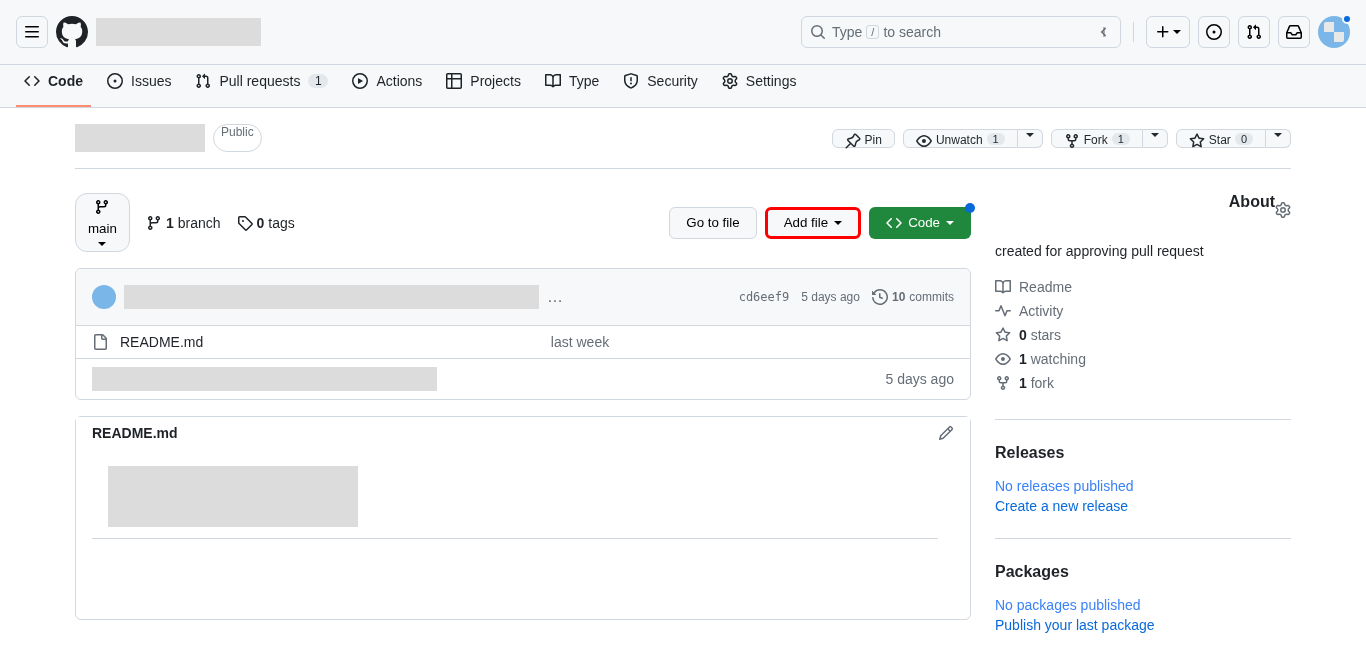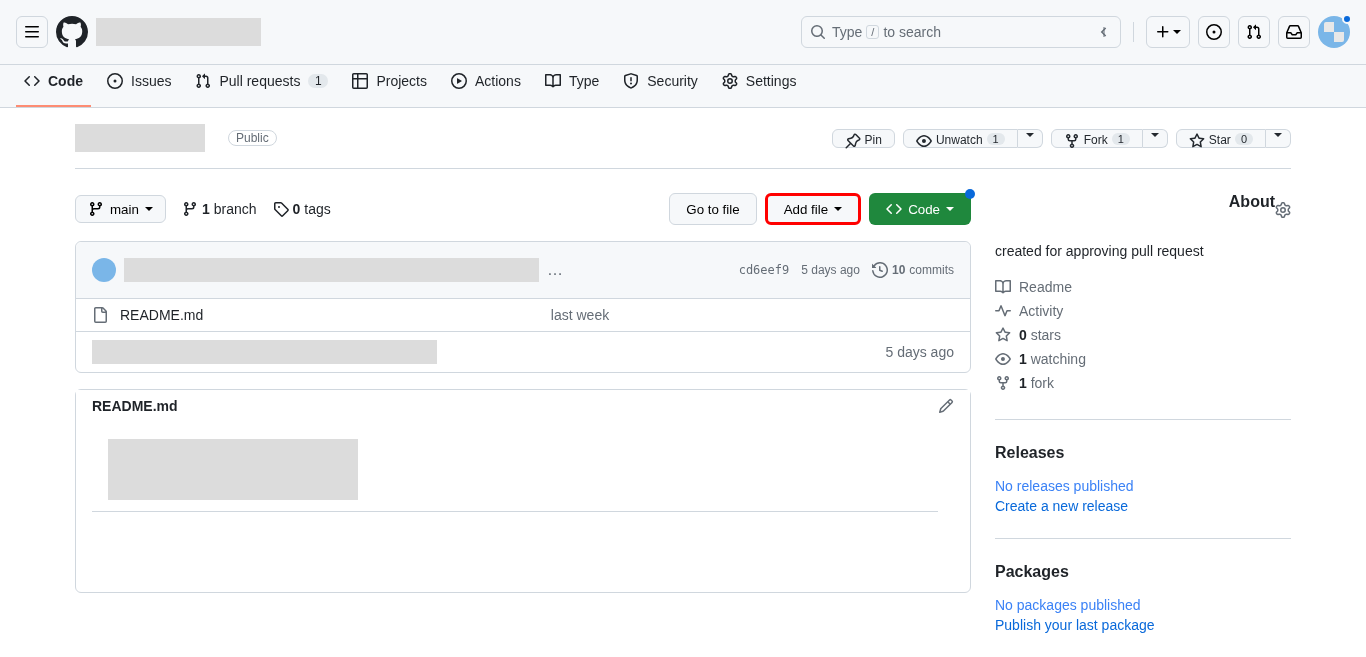--- a/index.html
+++ b/index.html
@@ -23,37 +23,37 @@
     
     
     .nav-tabs { background: #f6f8fa; padding: 0 16px; display: flex; gap: 8px; border-bottom: 1px solid #d0d7de; }
     .nav-tab { display: flex; align-items: center; gap: 8px; padding: 8px 8px 16px 8px; cursor: pointer; color: #1f2328; border-bottom: 2px solid transparent; font-size: 14px; }
     .nav-tab.active { border-bottom-color: #fd8c73; font-weight: 600; }
     .nav-tab .count { background: #d0d7de80; border-radius: 10px; padding: 0 6px; font-size: 12px; min-width: 20px; text-align: center; }
     
     
     .content { max-width: 1280px; margin: 0 auto; padding: 16px 32px; }
     .repo-header { display: flex; align-items: center; justify-content: space-between; padding-bottom: 16px; border-bottom: 1px solid #d0d7de; }
-    .repo-header-left { display: flex; align-items: center; gap: 23px; }
+    .repo-header-left { display: flex; gap: 8px; }
     .badge-public { border: 1px solid #d0d7de; border-radius: 2em; padding: 0 7px; font-size: 12px; color: #656d76; }
     .repo-actions { display: flex; align-items: center; gap: 8px; }
     .btn-group { display: flex; }
     .btn { display: flex; align-items: flex-start; gap: 4px; border: 1px solid #d0d7de; background: #f6f8fa; padding: 3px 12px; height: 19px; font-size: 12px; cursor: pointer; border-radius: 6px; color: #24292f; }
     .btn-group .btn:first-child { border-radius: 6px 0 0 6px; }
     .btn-group .btn:last-child { border-radius: 0 6px 6px 0; border-left: none; padding: 3px 8px; }
     .btn .count { background: #d0d7de80; border-radius: 10px; padding: 0 6px; font-size: 11px; min-width: 16px; text-align: center; }
     
     
     .main-layout { display: grid; grid-template-columns: 1fr 296px; gap: 24px; padding-top: 24px; }
     
     
     .file-controls { display: flex; align-items: center; justify-content: space-between; margin-bottom: 16px; }
     .file-controls-left { display: flex; align-items: center; gap: 16px; }
     .file-controls-right { display: flex; align-items: center; gap: 8px; position: relative; }
-    .branch-btn { display: flex; align-items: center; gap: 6px; border: 1px solid #d0d7de; background: #f6f8fa; padding: 5px 12px; border-radius: 6px; cursor: pointer; font-weight: 500; }
+    .branch-btn { display: flex; align-items: center; gap: 6px; border: 1px solid #d0d7de; background: #f6f8fa; padding: 5px 12px; border-radius: 12px; cursor: pointer; font-weight: 500; flex-direction: column; }
     .meta-link { display: flex; align-items: center; gap: 4px; color: #1f2328; cursor: pointer; }
     .meta-link strong { font-weight: 600; }
     
     .btn-white { display: flex; align-items: center; gap: 6px; border: 1px solid #d0d7de; background: #f6f8fa; padding: 5px 16px; border-radius: 6px; cursor: pointer; font-weight: 500; height: 32px; }
     .btn-green { display: flex; align-items: center; gap: 6px; border: 1px solid rgba(31,136,61,0.4); background: #1f883d; color: #fff; padding: 5px 16px; border-radius: 6px; cursor: pointer; font-weight: 500; height: 32px; }
     .btn-white.highlighted { border: 3px solid #ff0000; }
     .code-dot { position: absolute; top: -4px; right: -4px; width: 10px; height: 10px; border-radius: 50%; background: #0969da; }
     
     
     .file-box { border: 1px solid #d0d7de; border-radius: 6px; }
@@ -164,29 +164,29 @@
   </div>
   <div class="nav-tab">
     <svg width="16" height="16" viewBox="0 0 16 16">
         <path d="M1.5 3.25a2.25 2.25 0 1 1 3 2.122v5.256a2.251 2.251 0 1 1-1.5 0V5.372A2.25 2.25 0 0 1 1.5 3.25Zm5.677-.177L9.573.677A.25.25 0 0 1 10 .854V2.5h1A2.5 2.5 0 0 1 13.5 5v5.628a2.251 2.251 0 1 1-1.5 0V5a1 1 0 0 0-1-1h-1v1.646a.25.25 0 0 1-.427.177L7.177 3.427a.25.25 0 0 1 0-.354ZM3.75 2.5a.75.75 0 1 0 0 1.5.75.75 0 0 0 0-1.5Zm0 9.5a.75.75 0 1 0 0 1.5.75.75 0 0 0 0-1.5Zm8.25.75a.75.75 0 1 0 1.5 0 .75.75 0 0 0-1.5 0Z"></path>
       </svg>
     <span>Pull requests</span>
     <span class="count">1</span>
   </div>
   <div class="nav-tab">
     <svg width="16" height="16" viewBox="0 0 16 16">
+        <path d="M8 0a8 8 0 1 1 0 16A8 8 0 0 1 8 0ZM1.5 8a6.5 6.5 0 1 0 13 0 6.5 6.5 0 0 0-13 0Zm4.879-2.773 4.264 2.559a.25.25 0 0 1 0 .428l-4.264 2.559A.25.25 0 0 1 6 10.559V5.442a.25.25 0 0 1 .379-.215Z"></path>
+      </svg>
+    <span>Actions</span>
+  </div>
+  <div class="nav-tab">
+    <svg width="16" height="16" viewBox="0 0 16 16">
         <path d="M0 1.75C0 .784.784 0 1.75 0h12.5C15.216 0 16 .784 16 1.75v12.5A1.75 1.75 0 0 1 14.25 16H1.75A1.75 1.75 0 0 1 0 14.25ZM6.5 6.5v8h7.75a.25.25 0 0 0 .25-.25V6.5Zm8-1.5V1.75a.25.25 0 0 0-.25-.25H6.5V5Zm-13 1.5v7.75c0 .138.112.25.25.25H5v-8ZM5 5V1.5H1.75a.25.25 0 0 0-.25.25V5Z"></path>
       </svg>
     <span>Projects</span>
-  </div>
-  <div class="nav-tab">
-    <svg width="16" height="16" viewBox="0 0 16 16">
-        <path d="M8 0a8 8 0 1 1 0 16A8 8 0 0 1 8 0ZM1.5 8a6.5 6.5 0 1 0 13 0 6.5 6.5 0 0 0-13 0Zm4.879-2.773 4.264 2.559a.25.25 0 0 1 0 .428l-4.264 2.559A.25.25 0 0 1 6 10.559V5.442a.25.25 0 0 1 .379-.215Z"></path>
-      </svg>
-    <span>Actions</span>
   </div>
   <div class="nav-tab">
     <svg width="16" height="16" viewBox="0 0 16 16">
         <path d="M0 1.75A.75.75 0 0 1 .75 1h4.253c1.227 0 2.317.59 3 1.501A3.743 3.743 0 0 1 11.006 1h4.245a.75.75 0 0 1 .75.75v10.5a.75.75 0 0 1-.75.75h-4.507a2.25 2.25 0 0 0-1.591.659l-.622.621a.75.75 0 0 1-1.06 0l-.622-.621A2.25 2.25 0 0 0 5.258 13H.75a.75.75 0 0 1-.75-.75Zm7.251 10.324.004-5.073-.002-2.253A2.25 2.25 0 0 0 5.003 2.5H1.5v9h3.757a3.75 3.75 0 0 1 1.994.574ZM8.755 4.75l-.004 7.322a3.752 3.752 0 0 1 1.992-.572H14.5v-9h-3.495a2.25 2.25 0 0 0-2.25 2.25Z"></path>
       </svg>
     <span>Type</span>
   </div>
   <div class="nav-tab">
     <svg width="16" height="16" viewBox="0 0 16 16">
         <path d="M7.467.133a1.748 1.748 0 0 1 1.066 0l5.25 1.68A1.75 1.75 0 0 1 15 3.48V7c0 1.566-.32 3.182-1.303 4.682-.983 1.498-2.585 2.813-5.032 3.855a1.697 1.697 0 0 1-1.33 0c-2.447-1.042-4.049-2.357-5.032-3.855C1.32 10.182 1 8.566 1 7V3.48a1.75 1.75 0 0 1 1.217-1.667Zm.61 1.429a.25.25 0 0 0-.153 0l-5.25 1.68a.25.25 0 0 0-.174.238V7c0 1.358.275 2.666 1.057 3.86.784 1.194 2.121 2.34 4.366 3.297a.196.196 0 0 0 .154 0c2.245-.956 3.582-2.104 4.366-3.298C13.225 9.666 13.5 8.36 13.5 7V3.48a.251.251 0 0 0-.174-.237l-5.25-1.68ZM8.75 4.75v3a.75.75 0 0 1-1.5 0v-3a.75.75 0 0 1 1.5 0ZM9 10.5a1 1 0 1 1-2 0 1 1 0 0 1 2 0Z"></path>

